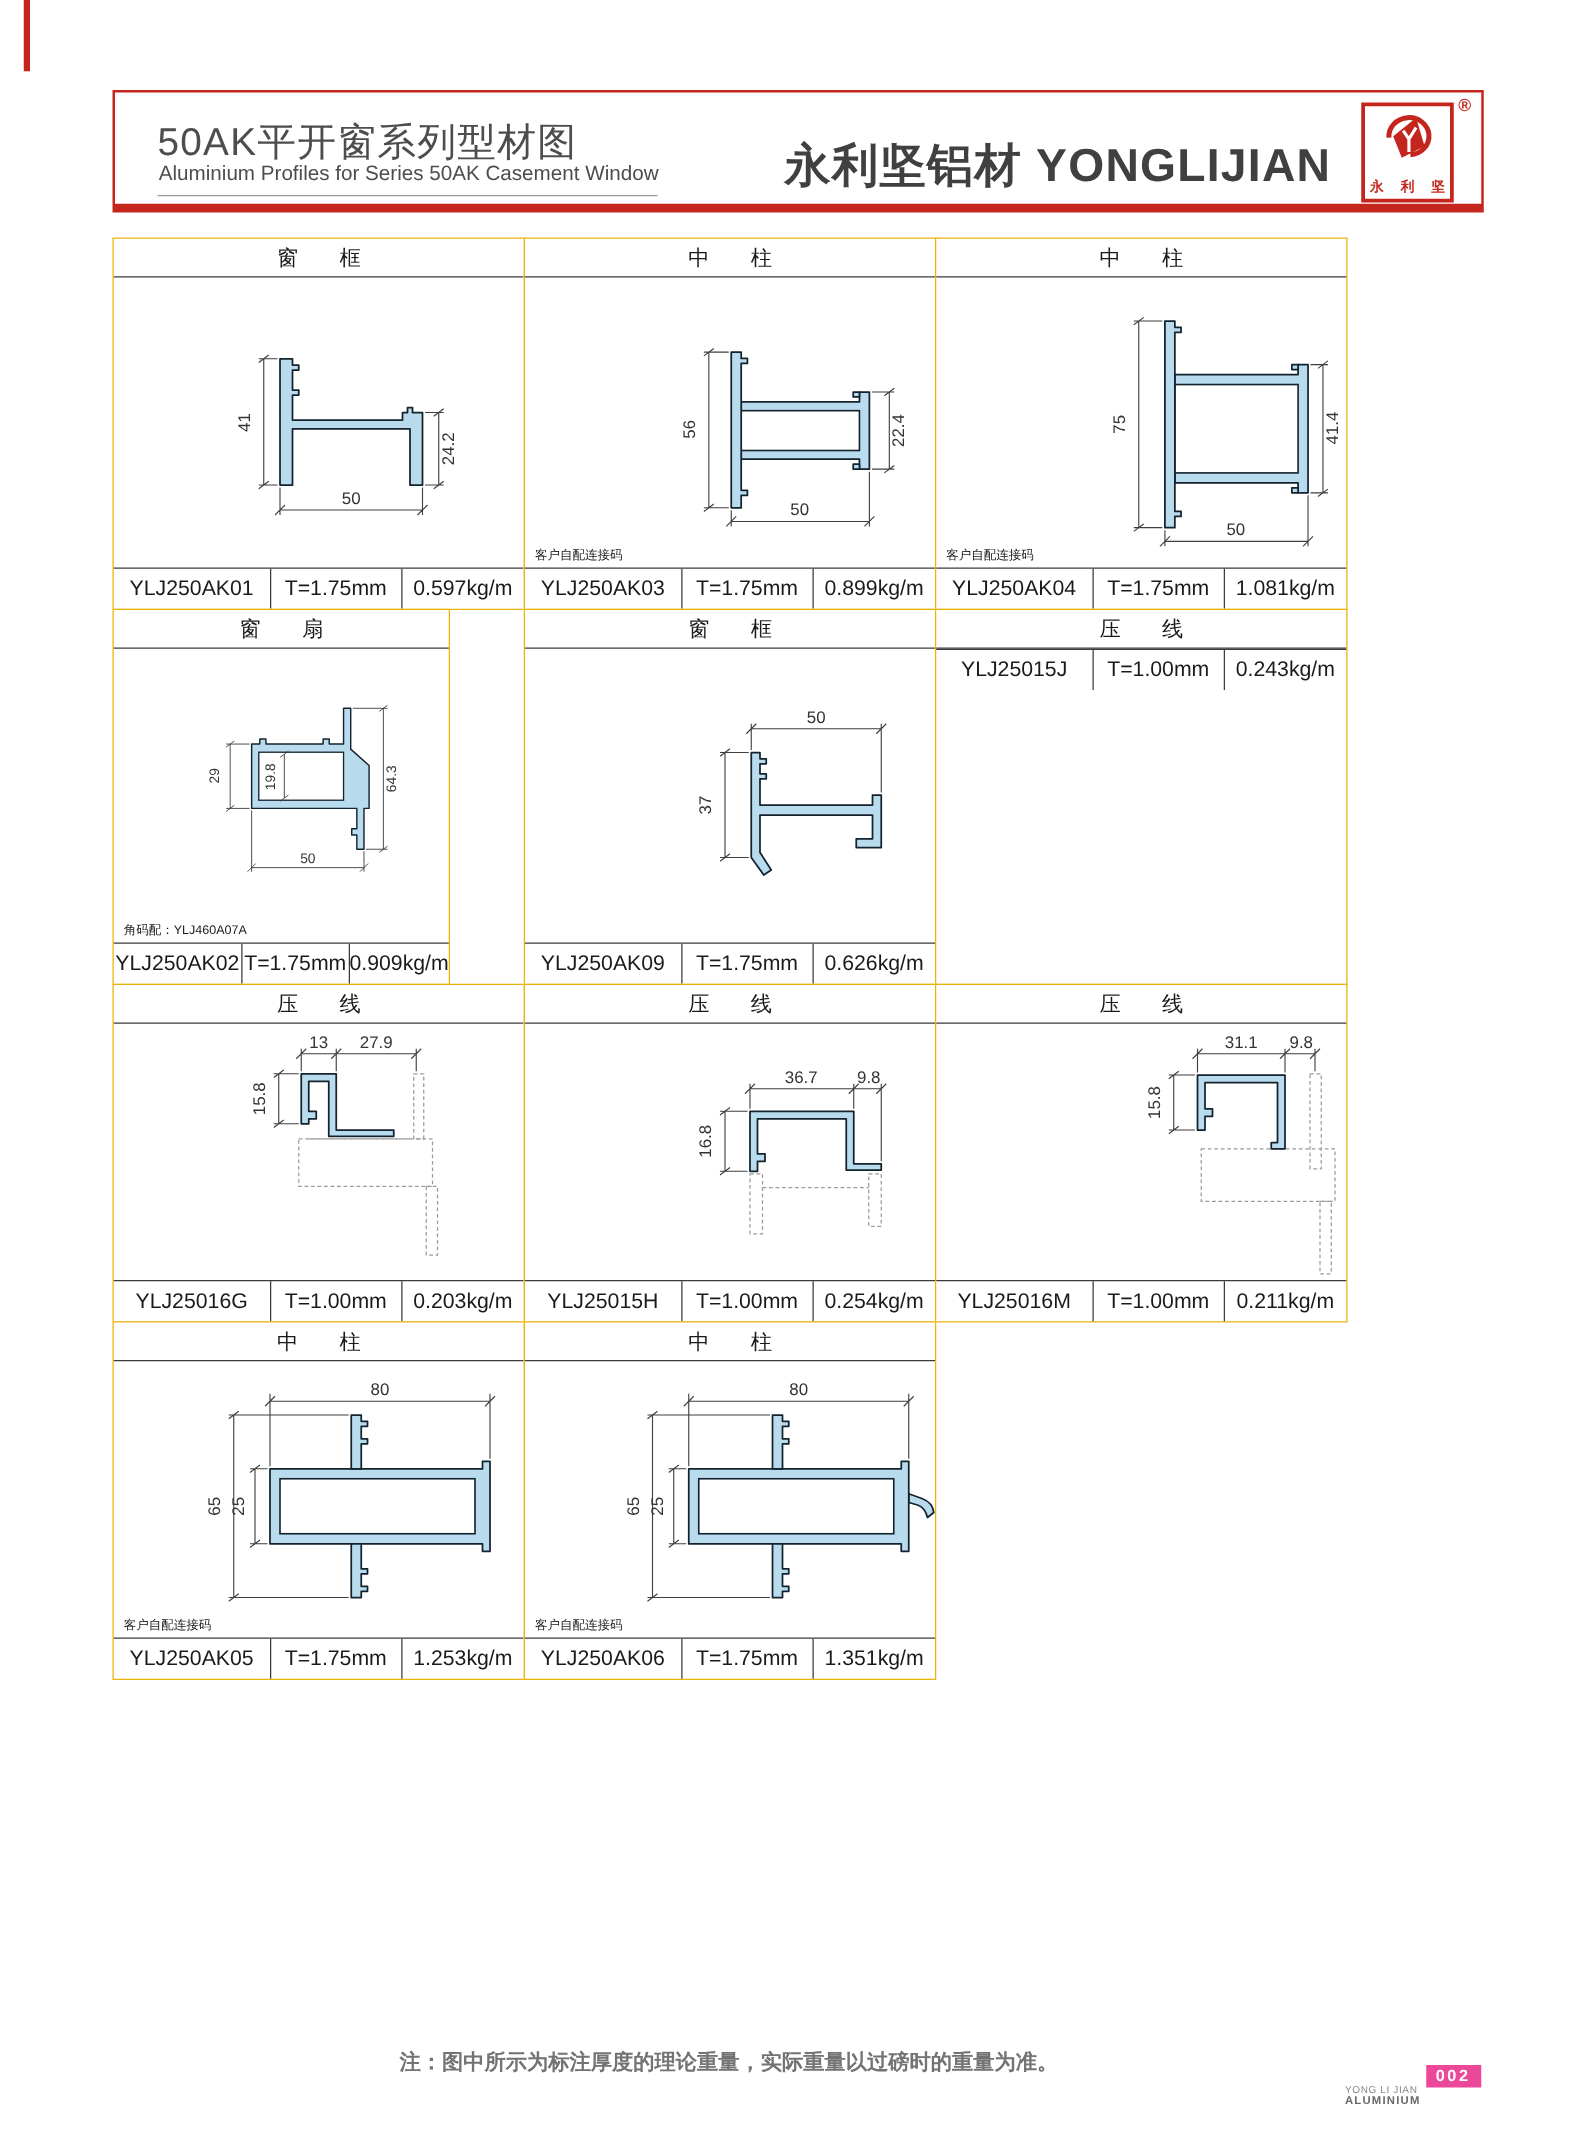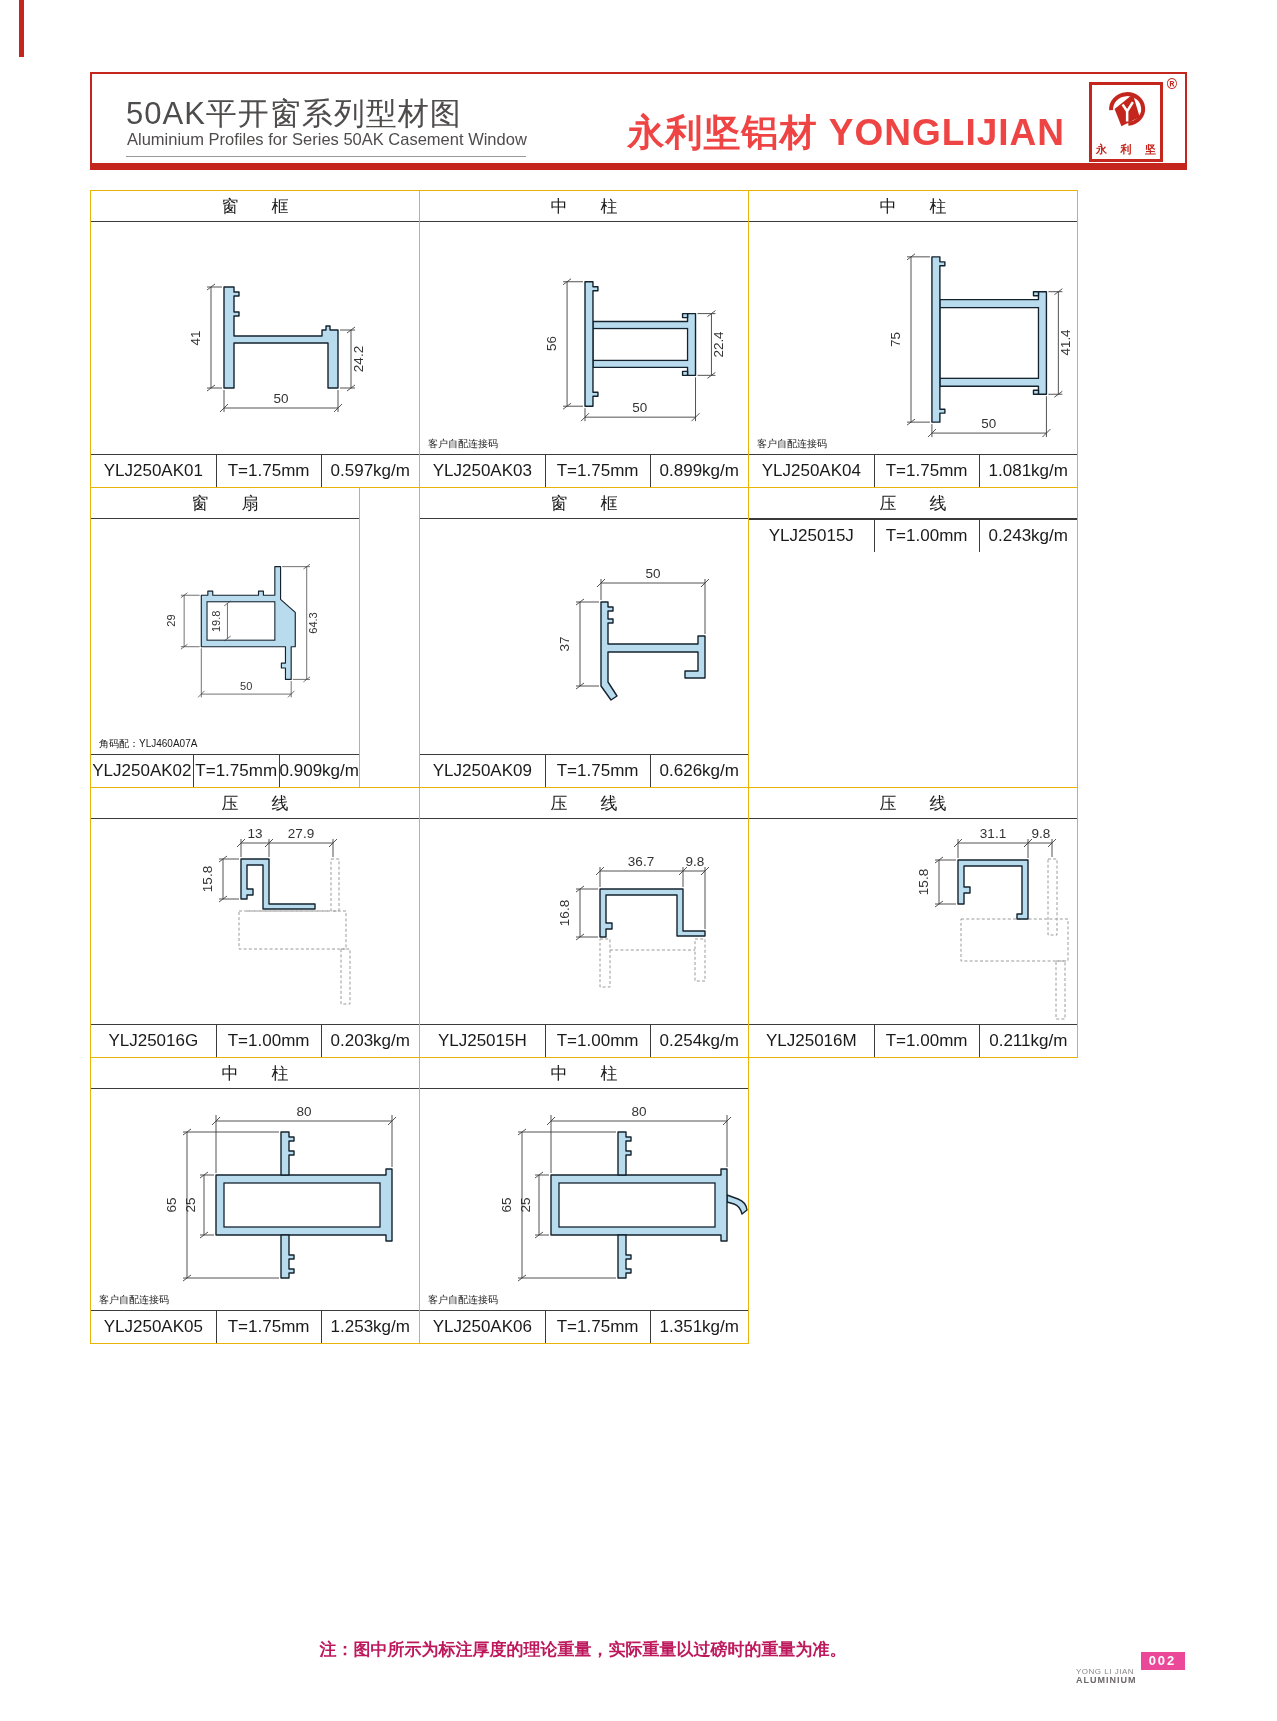--- a/index.html
+++ b/index.html
@@ -6,21 +6,21 @@
   #page{position:relative;width:1277px;height:1721px;background:#fff;overflow:hidden;
         font-family:"Liberation Sans",sans-serif;color:#222;}
   
   .red-tick{position:absolute;left:19px;top:0;width:5px;height:57px;background:#c4261d;}
   
   .header-box{position:absolute;left:90px;top:72px;width:1097px;height:98px;
       border:2px solid #c4261d;border-bottom:7px solid #c4261d;box-sizing:border-box;}
   .h-title-cn{position:absolute;left:34px;top:19px;font-size:31px;color:#4f4c4c;letter-spacing:1px;}
   .h-title-en{position:absolute;left:35px;top:56px;font-size:16.5px;color:#4f4c4c;}
   .h-underline{position:absolute;left:34px;top:82px;width:400px;height:0;border-top:1px solid #9a9a9a;}
-  .h-brand{position:absolute;right:120px;top:34px;font-size:37px;font-weight:bold;color:#ef4444;
+  .h-brand{position:absolute;right:120px;top:34px;font-size:37px;font-weight:bold;color:#404040;
       letter-spacing:1px;white-space:nowrap;}
   .h-logo{position:absolute;right:22px;top:8px;width:74px;height:80px;border:3px solid #c4261d;
       box-sizing:border-box;text-align:center;}
   .h-logo-chars{position:absolute;left:4px;right:4px;bottom:2px;font-size:11px;color:#c4261d;
       display:flex;justify-content:space-between;font-weight:bold;}
   .h-reg{position:absolute;right:8px;top:2px;font-size:14px;color:#c4261d;font-weight:bold;}
   
   .cell{position:absolute;border:1px solid #eab308;box-sizing:border-box;display:flex;
       flex-direction:column;background:#fff;}
   .c-title{height:30px;border-bottom:1px solid #3b3b3b;display:flex;align-items:center;
@@ -35,21 +35,21 @@
   .cap-seg.s2{width:32%;border-left:1px solid #3b3b3b;}
   .cap-seg.s3{width:30%;border-left:1px solid #3b3b3b;}
   
   .pf{fill:#b8dcee;stroke:#14222e;stroke-width:1.4;stroke-linejoin:round;}
   .hole{fill:#ffffff;stroke:#14222e;stroke-width:1.3;}
   .dm{stroke:#3f3f3f;stroke-width:0.9;fill:none;}
   .gh{stroke:#9a9a9a;stroke-width:1;fill:none;stroke-dasharray:3 2.2;}
   .dt{font-family:"Liberation Sans",sans-serif;font-size:13.5px;fill:#333;}
   
   .f-note{position:absolute;left:90px;top:1638px;width:986px;text-align:center;
-      font-size:17px;font-weight:bold;color:#be185d;}
+      font-size:17px;font-weight:bold;color:#737373;}
   .f-brand{position:absolute;left:1076px;top:1636px;display:flex;align-items:center;}
   .f-brand-txt{text-align:left;margin-right:4px;line-height:1.05;margin-top:32px;}
   .f-b1{font-size:8px;color:#8a8887;letter-spacing:0.5px;white-space:nowrap;}
   .f-b2{font-size:9px;color:#6b6867;font-weight:bold;letter-spacing:1px;white-space:nowrap;}
   .f-badge{width:44px;height:18px;background:#ec4899;color:#fff;font-size:13px;font-weight:bold;
       letter-spacing:2px;display:flex;align-items:center;justify-content:center;}
 </style>
 </head>
 <body>
 

